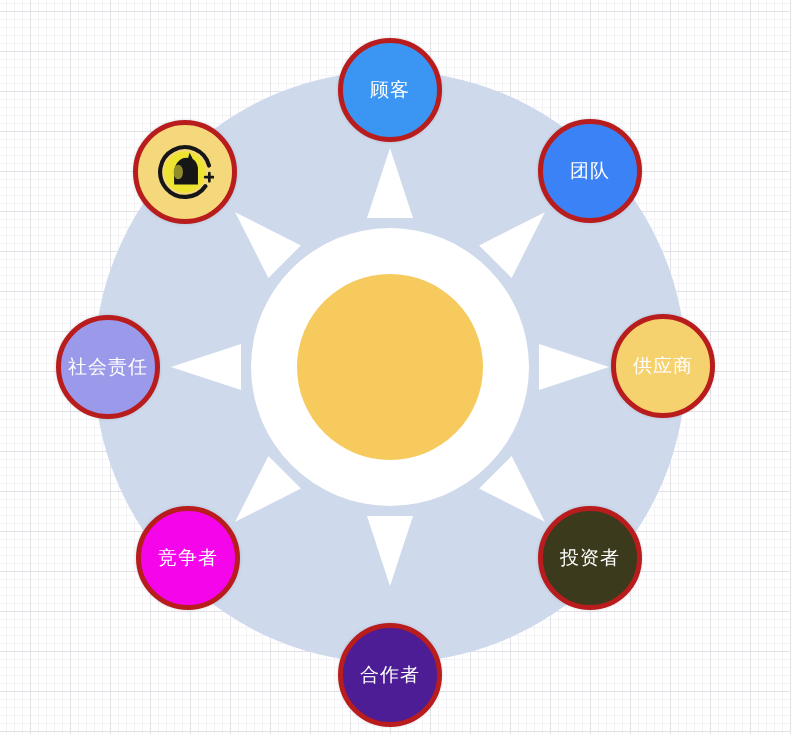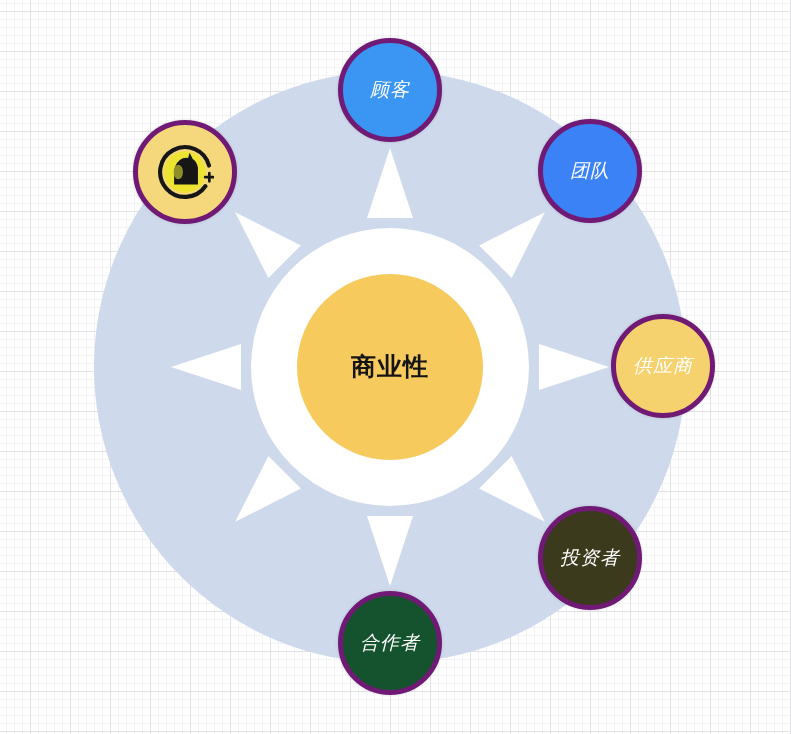--- a/index.html
+++ b/index.html
@@ -27,27 +27,26 @@
   }
   .wheel-svg {
     position: absolute;
     left: 0;
     top: 0;
   }
   .node {
     position: absolute;
     width: 94px;
     height: 94px;
-    border: 5px solid #701a75;
+    border: 5px solid #b91c1c;
     border-radius: 50%;
     display: flex;
     align-items: center;
     justify-content: center;
     box-shadow: 0 0 3px rgba(80, 90, 110, 0.25);
-    font-style: italic;
   }
   .node-label {
     color: #ffffff;
     font-size: 19px;
     letter-spacing: 1px;
     white-space: nowrap;
     text-align: center;
   }
   .hub-label {
     position: absolute;
@@ -81,44 +80,49 @@
       <polygon points="390,148 367,218 413,218" transform="rotate(225,390,367)"></polygon>
       <polygon points="390,148 367,218 413,218" transform="rotate(270,390,367)"></polygon>
       <polygon points="390,148 367,218 413,218" transform="rotate(315,390,367)"></polygon>
     </g>
 
     <circle cx="390" cy="367" r="139" style="fill: rgb(255, 255, 255);"></circle>
     <circle cx="390" cy="367" r="93" style="fill: rgb(246, 202, 92);"></circle>
   </svg>
 
   <div class="hub-label">
-    <div>商业性</div>
   </div>
 
   <div class="node" style="left: 338px; top: 38px; background-color: rgb(58, 150, 242);">
     <span class="node-label">顾客</span>
   </div>
 
   <div class="node" style="left: 538px; top: 119px; background-color: #3b82f6;">
     <span class="node-label">团队</span>
   </div>
 
   <div class="node" style="left: 538px; top: 506px; background-color: rgb(59, 58, 28);">
     <span class="node-label">投资者</span>
   </div>
 
   <div class="node" style="left: 611px; top: 314px; background-color: rgb(246, 210, 110);">
     <span class="node-label">供应商</span>
   </div>
 
-  <div class="node" style="left: 338px; top: 591px; background-color: #14532d;">
+  <div class="node" style="left: 338px; top: 623px; background-color: #4c1d95;">
     <span class="node-label">合作者</span>
   </div>
 
+  <div class="node" style="left: 136px; top: 506px; background-color: rgb(245, 5, 233);">
+    <span class="node-label">竞争者</span>
+  </div>
 
+  <div class="node" style="left: 56px; top: 315px; background-color: rgb(154, 153, 234);">
+    <span class="node-label">社会责任</span>
+  </div>
 
   <div class="node" style="left: 133px; top: 120px; background-color: rgb(245, 216, 123);">
     <svg width="58" height="58" viewBox="0 0 56 56">
 
       <circle cx="28" cy="28" r="20" style="fill: rgb(237, 228, 49);"></circle>
 
       <path d="M 47.66 41.77 A 24 24 0 1 1 51.18 21.79" fill="none" stroke-width="4" stroke-linecap="round" style="stroke: rgb(22, 22, 22);"></path>
 
       <path d="M 17.5 40 L 17.5 30 Q 17.5 21 23 16.5 Q 27 13.5 31 14.5 L 32.5 9.5 L 35.5 15.5 Q 39.5 18 40.5 24 L 40.5 40 Z" style="fill: rgb(22, 22, 22);"></path>
 

